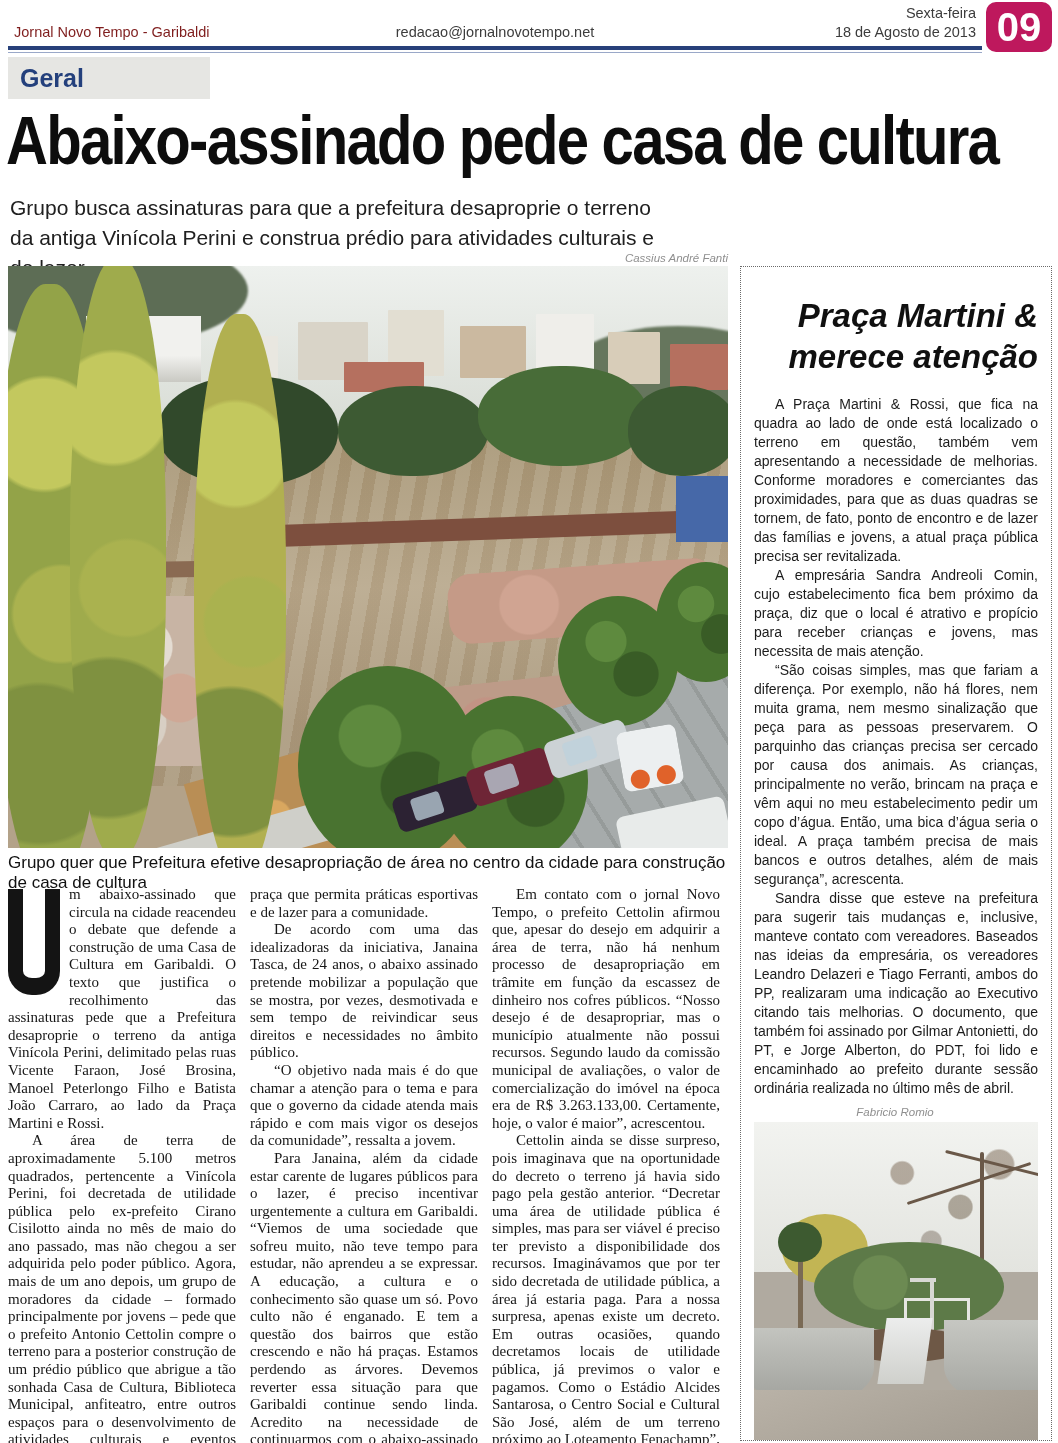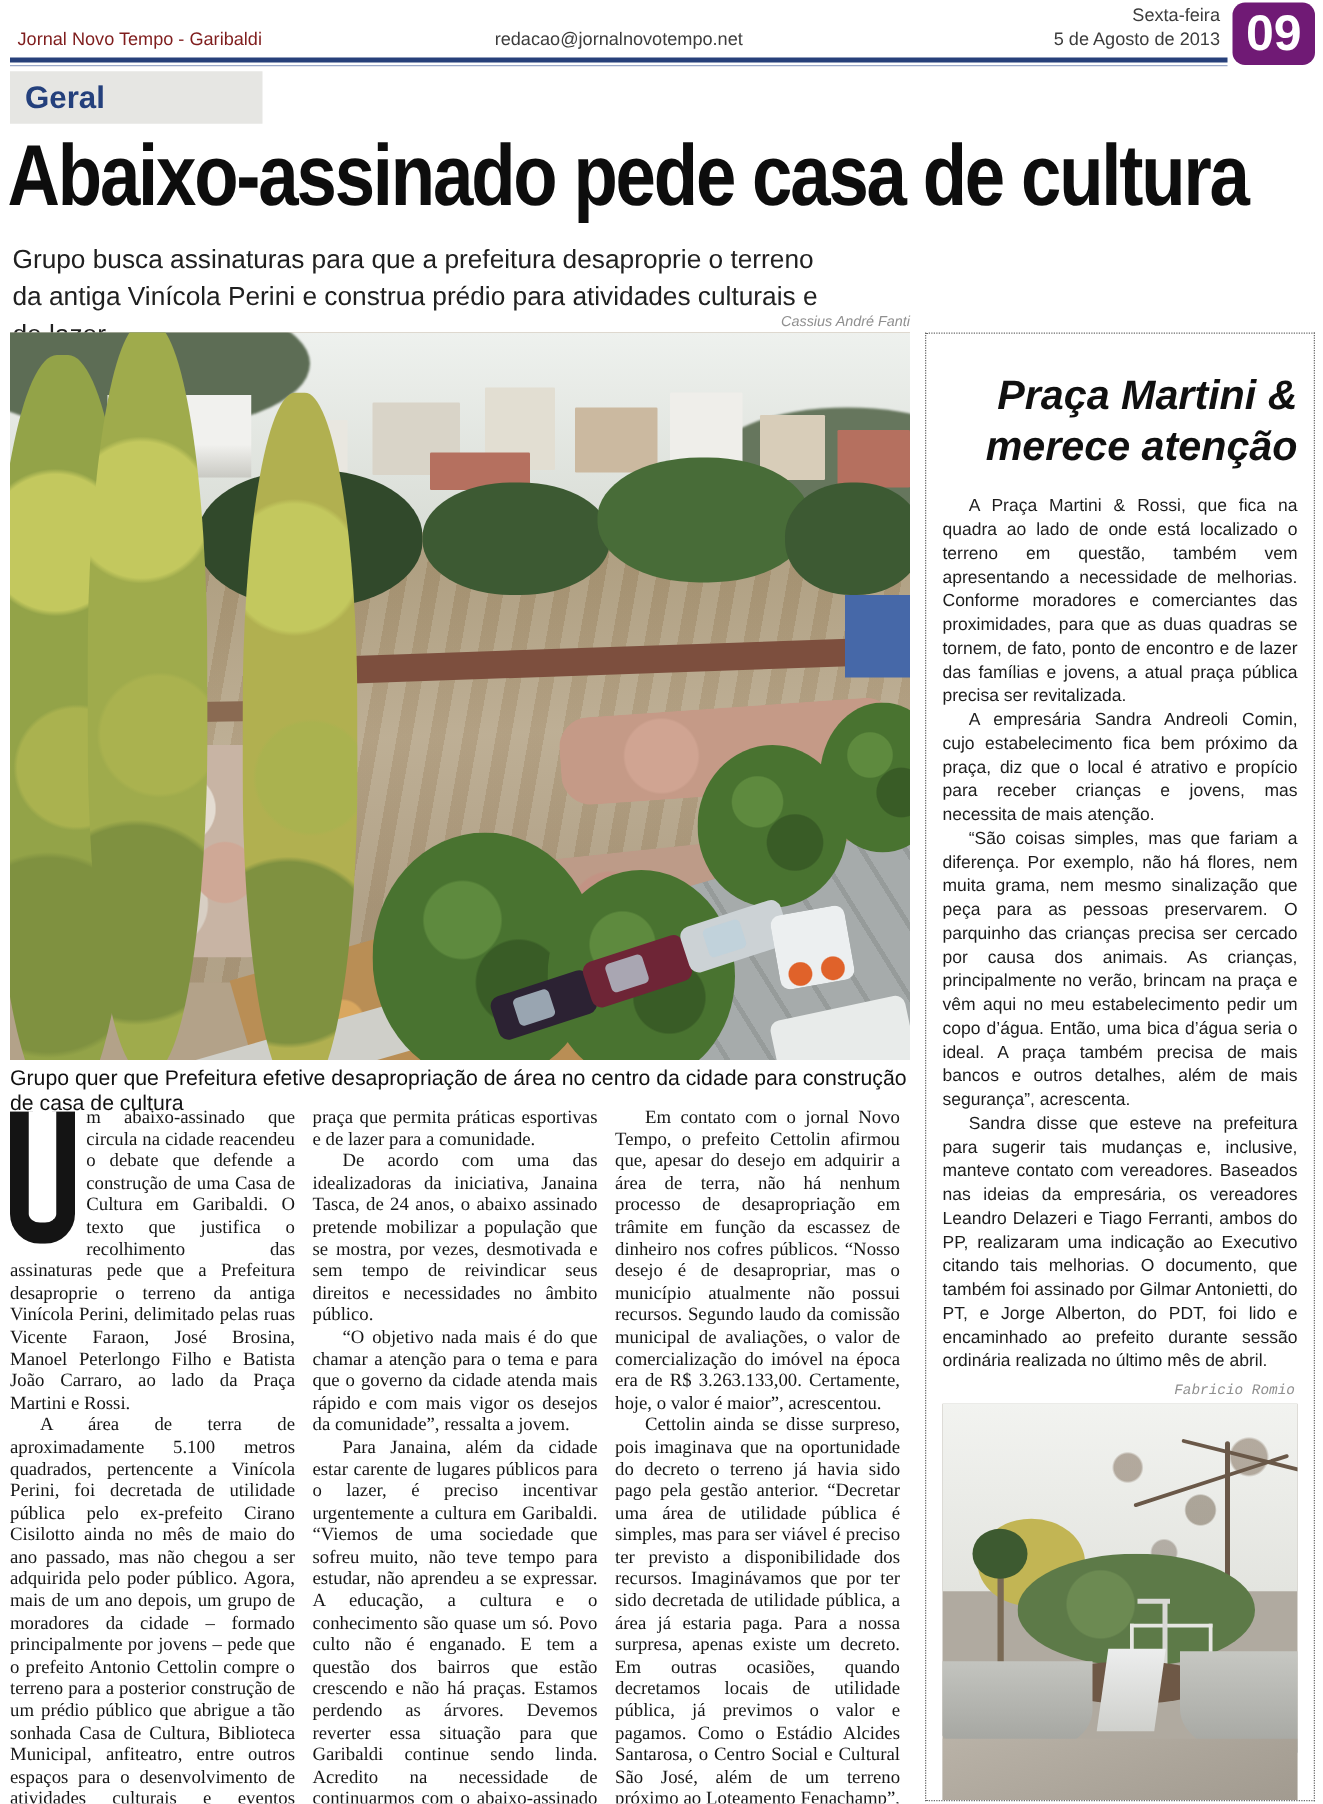--- a/index.html
+++ b/index.html
@@ -6,21 +6,21 @@
   .page{position:relative;width:1058px;height:1443px;background:#fff;overflow:hidden;
         font-family:"Liberation Sans",sans-serif;color:#1a1a1a;}
 
   
   .masthead{position:absolute;top:6px;left:8px;right:76px;height:40px;}
   .masthead .pub{position:absolute;left:6px;bottom:6px;font-size:14.5px;color:#7f1d1d;}
   .masthead .mail{position:absolute;left:0;right:0;bottom:6px;text-align:center;font-size:14.5px;color:#3c3c3c;}
   .masthead .dateblock{position:absolute;right:6px;bottom:4px;text-align:right;font-size:14.5px;color:#3c3c3c;line-height:1.3;}
   .rule-thick{position:absolute;top:46px;left:8px;right:76px;height:4px;background:#27407a;}
   .rule-thin{position:absolute;top:52px;left:8px;right:76px;height:1px;background:#9aa8c8;}
-  .pagenum{position:absolute;top:2px;right:6px;width:66px;height:50px;background:#701a75;border-radius:10px;
+  .pagenum{position:absolute;top:2px;right:6px;width:66px;height:50px;background:#be185d;border-radius:10px;
            color:#fff;font-weight:bold;font-size:40px;display:flex;align-items:center;justify-content:center;}
 
   
   .section-tag{position:absolute;top:57px;left:8px;width:202px;height:42px;background:#e6e6e3;
                display:flex;align-items:center;padding-left:12px;box-sizing:border-box;}
   .section-tag span{color:#24407c;font-weight:bold;font-size:25px;}
 
   
   .headline{position:absolute;top:100px;left:6px;width:1046px;overflow:visible;}
   .headline span{display:inline-block;white-space:nowrap;font-weight:bold;font-size:66px;letter-spacing:-2px;
@@ -83,21 +83,21 @@
            border-left:15px solid #141414;border-right:15px solid #141414;border-bottom:17px solid #141414;
            border-radius:0 0 24px 24px;}
   .sr{position:absolute;width:1px;height:1px;overflow:hidden;clip:rect(0 0 0 0);}
 
   
   .sidebar{position:absolute;top:266px;left:740px;width:312px;bottom:2px;border:1.5px dotted #6a6a6a;
            box-sizing:border-box;padding:14px 13px 10px;overflow:hidden;}
   .sb-title{margin:14px 0 18px 8px;font-style:italic;font-size:33px;line-height:41px;color:#101010;text-align:right;}
   .sb-body{font-size:14px;line-height:19px;text-align:justify;color:#1c1c1c;}
   .sb-body p{margin:0;text-indent:1.5em;}
-  .sb-credit{text-align:right;margin:8px 2px 2px 0;font-family:Liberation Mono, monospace;}
+  .sb-credit{text-align:center;margin:8px 2px 2px 0;}
 
   
   .sb-photo{position:relative;margin-top:4px;width:100%;height:410px;overflow:hidden;background:#b0aaa0;}
   .sp{position:absolute;}
   .sp-sky{left:0;top:0;right:0;height:150px;background:linear-gradient(#f2f3f0,#e3e4df);}
   .sp-branches{left:90px;top:0;right:0;height:170px;
      background:radial-gradient(circle at 30% 30%,rgba(120,100,80,.5) 0 6%,transparent 7%),radial-gradient(circle at 60% 50%,rgba(110,95,75,.5) 0 8%,transparent 9%),radial-gradient(circle at 80% 25%,rgba(120,100,80,.5) 0 7%,transparent 8%),radial-gradient(circle at 45% 70%,rgba(100,85,70,.4) 0 6%,transparent 7%);}
   .branch{background:#6a5848;height:3px;border-radius:2px;}
   .sp-foliage-y{left:28px;top:92px;width:86px;height:70px;border-radius:50%;background:#c2b554;}
   .sp-foliage-g{left:60px;top:120px;width:190px;height:90px;border-radius:50%;
@@ -116,21 +116,21 @@
 </head>
 <body>
 
 <div class="page">
 
   <div class="masthead">
     <div class="pub">Jornal Novo Tempo - Garibaldi</div>
     <div class="mail">redacao@jornalnovotempo.net</div>
     <div class="dateblock">
       <div>Sexta-feira</div>
-      <div>5 de Agosto de 2013</div>
+      <div>18 de Agosto de 2013</div>
     </div>
   </div>
   <div class="rule-thick"></div>
   <div class="rule-thin"></div>
   <div class="pagenum">09</div>
 
   <div class="section-tag">
     <span>Geral</span>
   </div>
 

